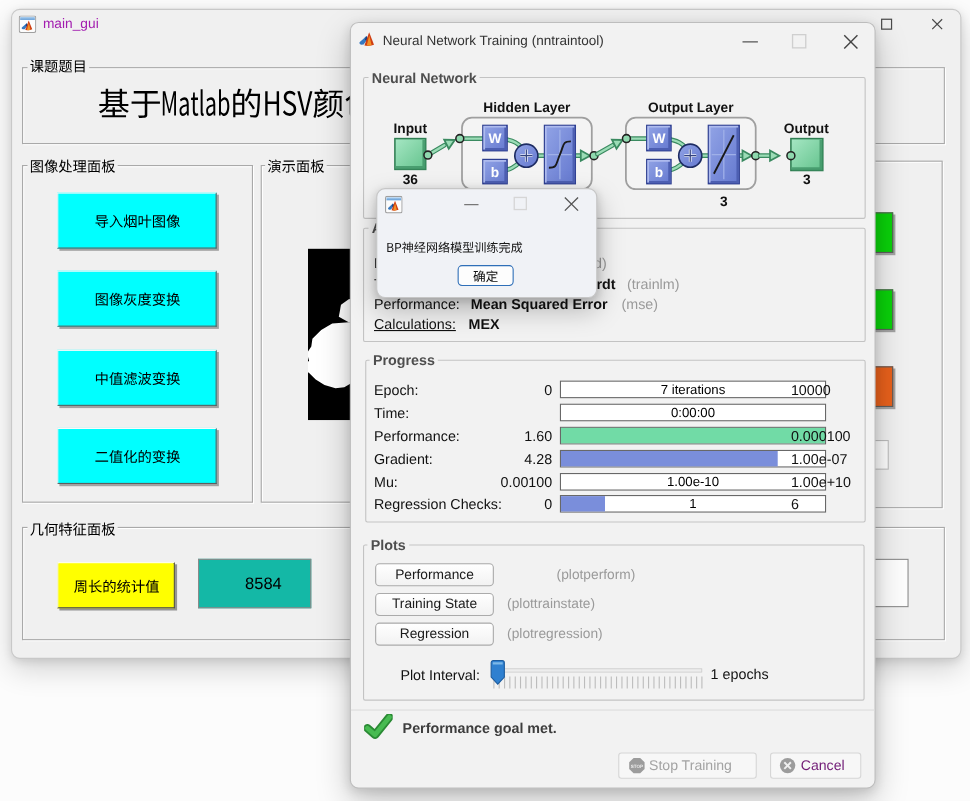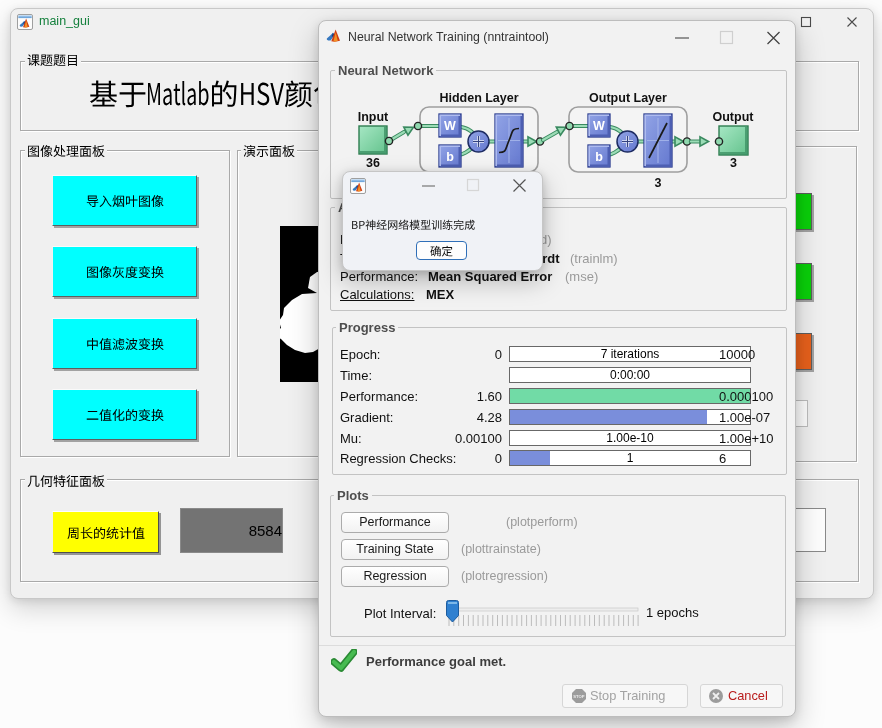--- a/index.html
+++ b/index.html
@@ -20,21 +20,21 @@
         <stop offset="0" stop-color="#b4d4f2"></stop>
         <stop offset="1" stop-color="#5f9bd6"></stop>
       </linearGradient>
     </defs>
     <rect x="1.3" y="1.3" width="13.4" height="2.8" fill="url(#bb1)"></rect>
     <polygon points="2.8,11.1 5.2,8.9 7.2,7.1 8.5,9.1 6.8,10.7 5.5,12.5 3.8,12.7 2.8,12.1" fill="#3779c0"></polygon>
     <polygon points="6.2,9.5 7.2,7.1 8.5,9.1 7.7,10.1" fill="#1b3f7a"></polygon>
     <polygon points="6.0,13.2 9.1,4.6 12.3,12.7 10.5,13.2 8.3,13.5" fill="#cf3d12"></polygon>
     <polygon points="7.5,13.2 9.2,6.6 10.7,13.0 9.0,13.4" fill="#f29225"></polygon>
   </svg>
-<div class="abs" style="left:39px;top:14px;font-size:12.5px;color:#15803d;">main_gui</div>
+<div class="abs" style="left:39px;top:14px;font-size:12.5px;color:#a21caf;">main_gui</div>
 <svg class="abs" style="left:800px;top:16px" width="60" height="14" viewBox="0 0 60 14">
     <rect x="1.5" y="1.5" width="9" height="9" fill="none" stroke="#4a4a4a" stroke-width="1.1"></rect>
     <path d="M47.5,1.5 L56.5,10.5 M56.5,1.5 L47.5,10.5" stroke="#4a4a4a" stroke-width="1.1"></path>
   </svg>
 <div class="abs" style="left:20px;top:61px;width:839px;height:70px;border:1px solid #a9a9a9;box-shadow:1px 1px 0 #fff inset, 1px 1px 0 #fff;"></div>
 <div class="abs" style="left:25px;top:53px;width:56px;height:14px;background:#f0f0f0;"></div>
 <svg style="position:absolute;left:27.0px;top:52.4px" width="52.0" height="16.2" viewBox="0 0 52.0 16.2">
     <path transform="translate(0,13)" fill="#000" d="M1.3 -10.1C1.9 -9.5 2.7 -8.6 3.1 -8.1L3.8 -8.8C3.4 -9.3 2.6 -10.1 1.9 -10.7ZM0.6 -6.9V-6.0H2.4V-1.5C2.4 -0.9 1.9 -0.4 1.7 -0.1C1.9 0.0 2.2 0.3 2.3 0.5C2.5 0.3 2.8 -0.0 4.9 -1.8C4.8 -2.0 4.7 -2.4 4.5 -2.6L3.3 -1.6V-6.9ZM5.1 -10.4V-5.3H7.9V-4.2H4.4V-3.3H7.4C6.6 -2.0 5.2 -0.8 4.0 -0.2C4.2 -0.0 4.4 0.3 4.6 0.5C5.8 -0.2 7.1 -1.4 7.9 -2.8V1.0H8.9V-2.8C9.7 -1.5 10.9 -0.3 12.0 0.4C12.1 0.2 12.4 -0.2 12.6 -0.4C11.6 -1.0 10.3 -2.1 9.5 -3.3H12.4V-4.2H8.9V-5.3H11.6V-10.4ZM6.0 -7.4H8.0V-6.1H6.0ZM8.9 -7.4H10.7V-6.1H8.9ZM6.0 -9.6H8.0V-8.2H6.0ZM8.9 -9.6H10.7V-8.2H8.9Z M15.3 -8.0H17.9V-7.0H15.3ZM15.3 -9.7H17.9V-8.7H15.3ZM14.4 -10.4V-6.3H18.9V-10.4ZM22.0 -6.9C21.9 -3.5 21.7 -1.9 19.0 -1.0C19.1 -0.8 19.3 -0.5 19.4 -0.4C22.4 -1.3 22.8 -3.2 22.9 -6.9ZM22.5 -2.4C23.3 -1.8 24.3 -1.0 24.8 -0.4L25.4 -1.0C24.9 -1.6 23.9 -2.4 23.1 -2.9ZM14.6 -3.9C14.5 -2.0 14.3 -0.5 13.4 0.5C13.6 0.6 14.0 0.9 14.1 1.0C14.6 0.4 14.9 -0.4 15.1 -1.3C16.3 0.5 18.2 0.8 21.0 0.8H25.2C25.2 0.5 25.4 0.1 25.5 -0.1C24.8 -0.1 21.6 -0.1 21.0 -0.1C19.4 -0.1 18.1 -0.1 17.1 -0.6V-2.4H19.3V-3.2H17.1V-4.6H19.5V-5.3H13.6V-4.6H16.3V-1.1C15.9 -1.4 15.6 -1.8 15.3 -2.3C15.4 -2.8 15.4 -3.3 15.4 -3.9ZM20.0 -8.3V-2.8H20.8V-7.5H23.9V-2.8H24.8V-8.3H22.3C22.5 -8.6 22.7 -9.1 22.8 -9.5H25.4V-10.3H19.5V-9.5H21.9C21.7 -9.1 21.6 -8.6 21.4 -8.3Z M28.3 -8.0H30.9V-7.0H28.3ZM28.3 -9.7H30.9V-8.7H28.3ZM27.4 -10.4V-6.3H31.9V-10.4ZM35.0 -6.9C34.9 -3.5 34.7 -1.9 32.0 -1.0C32.1 -0.8 32.3 -0.5 32.4 -0.4C35.4 -1.3 35.8 -3.2 35.9 -6.9ZM35.5 -2.4C36.3 -1.8 37.3 -1.0 37.8 -0.4L38.4 -1.0C37.9 -1.6 36.9 -2.4 36.1 -2.9ZM27.6 -3.9C27.5 -2.0 27.3 -0.5 26.4 0.5C26.6 0.6 27.0 0.9 27.1 1.0C27.6 0.4 27.9 -0.4 28.1 -1.3C29.3 0.5 31.2 0.8 34.0 0.8H38.2C38.2 0.5 38.4 0.1 38.5 -0.1C37.8 -0.1 34.6 -0.1 34.0 -0.1C32.4 -0.1 31.1 -0.1 30.1 -0.6V-2.4H32.3V-3.2H30.1V-4.6H32.5V-5.3H26.6V-4.6H29.3V-1.1C28.9 -1.4 28.6 -1.8 28.3 -2.3C28.4 -2.8 28.4 -3.3 28.4 -3.9ZM33.0 -8.3V-2.8H33.8V-7.5H36.9V-2.8H37.8V-8.3H35.3C35.5 -8.6 35.7 -9.1 35.8 -9.5H38.4V-10.3H32.5V-9.5H34.9C34.7 -9.1 34.6 -8.6 34.5 -8.3Z M42.0 -6.1H48.9V-4.0H42.0ZM42.0 -7.0V-9.2H48.9V-7.0ZM42.0 -3.0H48.9V-0.9H42.0ZM41.1 -10.1V1.0H42.0V0.1H48.9V1.0H49.9V-10.1Z"></path>
   </svg>
 <svg style="position:absolute;left:88.5px;top:74.9px" width="370.0" height="37.5" viewBox="0 0 370.0 37.5">
@@ -78,21 +78,21 @@
 <div class="abs" style="left:740px;top:400px;width:68px;height:27px;background:#fdfdfd;border:1px solid #bdbdbd;"></div>
 <div class="abs" style="left:20px;top:479px;width:839px;height:103px;border:1px solid #a9a9a9;box-shadow:1px 1px 0 #fff inset, 1px 1px 0 #fff;"></div>
 <div class="abs" style="left:25px;top:474px;width:82px;height:14px;background:#f0f0f0;"></div>
 <svg style="position:absolute;left:27.0px;top:473.4px" width="78.0" height="16.2" viewBox="0 0 78.0 16.2">
     <path transform="translate(0,13)" fill="#000" d="M3.3 -10.2V-6.2C3.3 -4.1 3.0 -1.5 0.6 0.3C0.8 0.5 1.2 0.9 1.3 1.1C3.9 -0.8 4.3 -3.9 4.3 -6.2V-9.2H8.4V-0.9C8.4 0.4 8.7 0.8 9.7 0.8C9.9 0.8 11.0 0.8 11.2 0.8C12.2 0.8 12.4 -0.0 12.5 -2.2C12.3 -2.3 11.9 -2.5 11.6 -2.7C11.6 -0.7 11.5 -0.2 11.1 -0.2C10.9 -0.2 10.1 -0.2 9.9 -0.2C9.5 -0.2 9.5 -0.3 9.5 -0.9V-10.2Z M17.4 -9.7V-8.7H23.6V-0.3C23.6 -0.1 23.5 0.0 23.2 0.0C22.9 0.1 22.0 0.1 20.9 0.0C21.1 0.3 21.3 0.7 21.3 1.0C22.6 1.0 23.4 1.0 23.9 0.9C24.4 0.7 24.6 0.4 24.6 -0.3V-8.7H25.5V-9.7ZM18.7 -6.0H21.0V-3.2H18.7ZM17.8 -6.9V-1.5H18.7V-2.4H21.9V-6.9ZM16.5 -10.9C15.8 -9.0 14.7 -7.0 13.5 -5.8C13.7 -5.6 13.9 -5.0 14.0 -4.8C14.5 -5.3 14.9 -5.8 15.2 -6.4V1.0H16.2V-8.0C16.7 -8.8 17.1 -9.7 17.4 -10.6Z M31.9 -2.8C32.6 -2.1 33.3 -1.2 33.5 -0.6L34.3 -1.1C34.0 -1.7 33.3 -2.6 32.7 -3.2ZM34.3 -10.9V-9.5H31.8V-8.6H34.3V-7.0H31.1V-6.0H35.9V-4.5H31.3V-3.6H35.9V-0.2C35.9 0.0 35.9 0.1 35.7 0.1C35.5 0.1 34.7 0.1 34.0 0.1C34.1 0.3 34.2 0.8 34.3 1.0C35.3 1.0 35.9 1.0 36.3 0.9C36.8 0.7 36.9 0.4 36.9 -0.2V-3.6H38.4V-4.5H36.9V-6.0H38.5V-7.0H35.3V-8.6H37.9V-9.5H35.3V-10.9ZM27.3 -9.9C27.1 -8.3 26.9 -6.6 26.5 -5.5C26.7 -5.4 27.1 -5.2 27.3 -5.1C27.5 -5.7 27.6 -6.5 27.8 -7.3H28.8V-4.1C27.9 -3.9 27.2 -3.7 26.6 -3.5L26.8 -2.5L28.8 -3.1V1.0H29.7V-3.4L31.0 -3.9L31.0 -4.8L29.7 -4.4V-7.3H30.9V-8.2H29.7V-10.9H28.8V-8.2H27.9C28.0 -8.7 28.0 -9.3 28.1 -9.8Z M42.2 -10.9C41.7 -10.0 40.6 -8.9 39.6 -8.2C39.7 -8.0 40.0 -7.6 40.1 -7.4C41.2 -8.2 42.4 -9.4 43.2 -10.5ZM42.5 -8.0C41.8 -6.7 40.6 -5.3 39.4 -4.5C39.6 -4.2 39.8 -3.7 39.9 -3.5C40.4 -3.9 40.8 -4.3 41.3 -4.8V1.0H42.3V-6.0C42.7 -6.6 43.1 -7.1 43.4 -7.7ZM44.4 -6.5V-0.2H43.1V0.7H51.5V-0.2H48.2V-4.4H50.9V-5.3H48.2V-9.0H51.1V-9.9H44.0V-9.0H47.2V-0.2H45.4V-6.5Z M57.1 -4.3H59.8V-2.9H57.1ZM57.1 -5.1V-6.6H59.8V-5.1ZM57.1 -2.1H59.8V-0.6H57.1ZM52.8 -10.1V-9.1H57.8C57.7 -8.6 57.5 -8.0 57.4 -7.5H53.4V1.0H54.3V0.4H62.7V1.0H63.6V-7.5H58.4L58.9 -9.1H64.3V-10.1ZM54.3 -0.6V-6.6H56.2V-0.6ZM62.7 -0.6H60.7V-6.6H62.7Z M67.6 -10.9V-8.4H65.8V-7.5H67.5C67.1 -5.7 66.3 -3.6 65.4 -2.6C65.6 -2.3 65.8 -1.9 65.9 -1.6C66.5 -2.5 67.1 -4.0 67.6 -5.5V1.0H68.5V-5.9C68.8 -5.3 69.2 -4.4 69.4 -4.0L70.0 -4.8C69.8 -5.1 68.8 -6.7 68.5 -7.1V-7.5H70.0V-8.4H68.5V-10.9ZM76.4 -10.7C75.1 -10.1 72.6 -9.8 70.6 -9.7V-6.5C70.6 -4.5 70.4 -1.5 69.0 0.5C69.2 0.6 69.6 0.9 69.8 1.1C71.2 -1.0 71.5 -4.0 71.5 -6.2H71.9C72.3 -4.6 72.9 -3.1 73.6 -1.9C72.8 -0.9 71.8 -0.2 70.7 0.2C70.9 0.4 71.2 0.8 71.3 1.0C72.4 0.5 73.4 -0.2 74.2 -1.1C74.9 -0.1 75.8 0.6 76.9 1.1C77.1 0.8 77.3 0.4 77.6 0.2C76.5 -0.2 75.6 -0.9 74.8 -1.8C75.8 -3.1 76.5 -4.8 76.8 -6.9L76.2 -7.1L76.1 -7.1H71.5V-8.9C73.5 -9.0 75.7 -9.3 77.1 -9.9ZM75.8 -6.2C75.4 -4.8 74.9 -3.6 74.2 -2.7C73.6 -3.7 73.1 -4.9 72.8 -6.2Z"></path>
   </svg>
 <div class="abs" style="left:52px;top:511px;width:107px;height:42px;background:#ffff00;border:1px solid;border-color:#fdfdfd #4e4e4e #4e4e4e #f0f0f0;box-shadow:2px 2px 0 rgba(110,110,110,0.7);"></div>
 <svg style="position:absolute;left:66.5px;top:524.7px" width="78.0" height="16.2" viewBox="0 0 78.0 16.2">
     <path transform="translate(0,13)" fill="#000" d="M1.9 -10.3V-6.1C1.9 -4.1 1.8 -1.4 0.4 0.5C0.7 0.6 1.0 0.9 1.2 1.1C2.7 -0.9 2.9 -3.9 2.9 -6.1V-9.4H10.5V-0.2C10.5 0.0 10.4 0.1 10.1 0.1C9.9 0.1 9.1 0.1 8.3 0.1C8.4 0.4 8.6 0.8 8.6 1.0C9.8 1.0 10.5 1.0 10.9 0.9C11.3 0.7 11.4 0.4 11.4 -0.2V-10.3ZM6.1 -9.1V-8.0H3.7V-7.2H6.1V-5.9H3.4V-5.1H9.8V-5.9H7.0V-7.2H9.5V-8.0H7.0V-9.1ZM4.1 -4.0V0.1H5.0V-0.6H9.1V-4.0ZM5.0 -3.2H8.2V-1.4H5.0Z M23.0 -10.6C21.9 -9.3 20.0 -8.0 18.1 -7.3C18.4 -7.1 18.8 -6.7 19.0 -6.5C20.7 -7.4 22.7 -8.7 24.0 -10.2ZM13.7 -5.8V-4.9H16.2V-0.7C16.2 -0.2 15.9 0.0 15.7 0.1C15.8 0.3 16.0 0.7 16.1 1.0C16.4 0.8 16.9 0.6 20.5 -0.4C20.4 -0.6 20.4 -1.0 20.4 -1.3L17.2 -0.5V-4.9H19.3C20.3 -2.2 22.2 -0.2 24.9 0.7C25.0 0.4 25.3 -0.0 25.6 -0.3C23.1 -1.0 21.3 -2.6 20.3 -4.9H25.3V-5.8H17.2V-10.9H16.2V-5.8Z M33.2 -5.5C33.9 -4.5 34.8 -3.2 35.2 -2.5L36.0 -3.0C35.6 -3.7 34.7 -5.0 33.9 -5.9ZM29.1 -10.9C29.0 -10.3 28.8 -9.5 28.6 -8.8H27.1V0.7H28.0V-0.3H31.7V-8.8H29.5C29.7 -9.4 30.0 -10.1 30.2 -10.8ZM28.0 -8.0H30.8V-5.2H28.0ZM28.0 -1.2V-4.4H30.8V-1.2ZM33.8 -11.0C33.4 -9.2 32.7 -7.4 31.8 -6.2C32.0 -6.1 32.4 -5.8 32.6 -5.7C33.0 -6.3 33.4 -7.1 33.8 -8.0H37.1C37.0 -2.8 36.8 -0.8 36.3 -0.3C36.2 -0.1 36.0 -0.1 35.8 -0.1C35.5 -0.1 34.7 -0.1 33.9 -0.2C34.0 0.1 34.2 0.5 34.2 0.8C34.9 0.8 35.7 0.8 36.1 0.8C36.6 0.7 36.9 0.6 37.2 0.2C37.7 -0.4 37.9 -2.4 38.1 -8.4C38.1 -8.5 38.1 -8.9 38.1 -8.9H34.2C34.4 -9.5 34.6 -10.1 34.7 -10.8Z M48.1 -4.6V-0.5C48.1 0.5 48.3 0.8 49.2 0.8C49.4 0.8 50.2 0.8 50.3 0.8C51.2 0.8 51.4 0.3 51.5 -1.5C51.2 -1.5 50.8 -1.7 50.6 -1.9C50.6 -0.3 50.5 -0.1 50.2 -0.1C50.1 -0.1 49.5 -0.1 49.4 -0.1C49.1 -0.1 49.0 -0.1 49.0 -0.5V-4.6ZM45.6 -4.5C45.6 -2.0 45.3 -0.6 43.1 0.2C43.3 0.4 43.6 0.8 43.7 1.0C46.1 0.0 46.5 -1.6 46.6 -4.5ZM39.5 -0.7 39.8 0.3C40.9 -0.1 42.5 -0.6 43.9 -1.1L43.8 -1.9C42.2 -1.4 40.6 -1.0 39.5 -0.7ZM46.7 -10.7C47.0 -10.2 47.3 -9.5 47.4 -9.0H44.3V-8.2H46.6C46.0 -7.3 45.1 -6.1 44.9 -5.9C44.6 -5.6 44.3 -5.5 44.0 -5.5C44.1 -5.3 44.3 -4.8 44.4 -4.5C44.7 -4.7 45.3 -4.7 50.0 -5.2C50.2 -4.8 50.4 -4.5 50.5 -4.2L51.3 -4.7C50.9 -5.4 50.1 -6.7 49.4 -7.6L48.6 -7.2C48.9 -6.8 49.2 -6.4 49.5 -6.0L45.9 -5.7C46.5 -6.4 47.2 -7.4 47.8 -8.2H51.3V-9.0H47.6L48.4 -9.3C48.3 -9.7 47.9 -10.4 47.6 -10.9ZM39.8 -5.5C40.0 -5.6 40.3 -5.7 41.8 -5.9C41.3 -5.1 40.8 -4.4 40.5 -4.2C40.1 -3.7 39.8 -3.4 39.5 -3.3C39.6 -3.1 39.8 -2.6 39.9 -2.4C40.1 -2.5 40.6 -2.7 43.8 -3.4C43.8 -3.6 43.8 -4.0 43.8 -4.2L41.3 -3.8C42.3 -4.9 43.3 -6.3 44.1 -7.7L43.2 -8.2C43.0 -7.7 42.7 -7.2 42.4 -6.8L40.8 -6.6C41.6 -7.7 42.4 -9.2 43.0 -10.5L42.0 -11.0C41.5 -9.4 40.5 -7.7 40.2 -7.3C39.9 -6.9 39.7 -6.6 39.4 -6.5C39.6 -6.2 39.7 -5.7 39.8 -5.5Z M53.8 -10.1C54.5 -9.5 55.4 -8.6 55.8 -8.0L56.5 -8.7C56.1 -9.3 55.1 -10.1 54.4 -10.7ZM52.6 -6.8V-5.9H54.7V-1.2C54.7 -0.7 54.3 -0.3 54.0 -0.1C54.2 0.1 54.5 0.5 54.5 0.8C54.8 0.5 55.1 0.2 57.6 -1.5C57.5 -1.7 57.3 -2.1 57.3 -2.4L55.7 -1.3V-6.8ZM60.1 -10.9V-6.6H56.8V-5.6H60.1V1.0H61.2V-5.6H64.5V-6.6H61.2V-10.9Z M72.8 -10.9C72.7 -10.5 72.7 -10.1 72.6 -9.6H69.3V-8.7H72.5C72.4 -8.3 72.3 -7.9 72.2 -7.5H70.0V-0.2H68.7V0.7H77.5V-0.2H76.3V-7.5H73.1C73.2 -7.9 73.3 -8.3 73.4 -8.7H77.1V-9.6H73.6L73.8 -10.9ZM70.8 -0.2V-1.3H75.4V-0.2ZM70.8 -4.9H75.4V-3.8H70.8ZM70.8 -5.7V-6.7H75.4V-5.7ZM70.8 -3.1H75.4V-2.0H70.8ZM68.4 -10.9C67.7 -8.9 66.6 -7.0 65.4 -5.7C65.6 -5.5 65.9 -5.0 66.0 -4.8C66.3 -5.2 66.7 -5.7 67.1 -6.2V1.0H68.0V-7.7C68.5 -8.6 69.0 -9.6 69.3 -10.6Z"></path>
   </svg>
-<div class="abs" style="left:180px;top:508px;width:103px;height:45px;background:#737373;border:1px solid #8a8a8a;text-align:right;line-height:43px;font-size:15px;color:#000;padding-left:16px;">8584</div>
+<div class="abs" style="left:180px;top:508px;width:103px;height:45px;background:#14b8a6;border:1px solid #8a8a8a;text-align:center;line-height:43px;font-size:15px;color:#000;padding-left:16px;">8584</div>
 <div class="abs" style="left:740px;top:508px;width:86px;height:44px;background:#fdfdfd;border:1px solid #8a8a8a;"></div>
 <div class="win" style="left:318px;top:20px;width:478px;height:697px;background:#f2f2f2;border:1px solid #bdbdbd;box-shadow:0 12px 30px rgba(0,0,0,0.22),0 3px 10px rgba(0,0,0,0.12);"></div>
 <svg style="position:absolute;left:326px;top:28px" width="16" height="16" viewBox="0 0 16 16">
     <polygon points="0.8,10.4 4.2,7.4 7.0,4.8 8.8,7.6 6.4,9.9 4.6,12.4 2.2,12.6 0.9,11.8" fill="#3779c0"></polygon>
     <polygon points="5.6,8.2 7.0,4.8 8.8,7.6 7.6,9.0" fill="#1b3f7a"></polygon>
     <polygon points="5.3,13.3 9.6,1.4 14.0,12.7 11.5,13.3 8.5,13.8" fill="#cf3d12"></polygon>
     <polygon points="7.4,13.4 9.7,4.2 11.8,13.0 9.5,13.6" fill="#f29225"></polygon>
   </svg>
 <div class="abs" style="left:348px;top:30px;font-size:12.3px;color:#333;">Neural Network Training (nntraintool)</div>
 <svg class="abs" style="left:670px;top:28px" width="116" height="20" viewBox="0 0 116 20">
@@ -323,21 +323,21 @@
 <svg class="abs" style="left:571px;top:688px" width="16" height="16" viewBox="0 0 16 16">
     <polygon points="5,1 11,1 15,5 15,11 11,15 5,15 1,11 1,5" fill="#9c9c9c"></polygon>
     <text x="8" y="10.3" font-size="4.2" fill="#ececec" text-anchor="middle" font-family="Liberation Sans" font-weight="bold">STOP</text>
   </svg>
 <div class="abs" style="left:590px;top:688px;font-size:12.8px;color:#a3a3a3;">Stop Training</div>
 <div class="abs" style="left:700px;top:684px;width:83px;height:24px;background:#f7f7f7;border:1px solid #d6d6d6;border-radius:3px;"></div>
 <svg class="abs" style="left:708px;top:688px" width="16" height="16" viewBox="0 0 16 16">
     <circle cx="8" cy="8" r="7" fill="#9c9c9c"></circle>
     <path d="M5,5 L11,11 M11,5 L5,11" stroke="#efefef" stroke-width="1.8"></path>
   </svg>
-<div class="abs" style="left:728px;top:688px;font-size:12.8px;color:#b91c1c;">Cancel</div>
+<div class="abs" style="left:728px;top:688px;font-size:12.8px;color:#701a75;">Cancel</div>
 <div class="win" style="left:342px;top:171px;width:201px;height:100px;background:#f0f2f6;border:1px solid #c6c6c6;box-shadow:0 10px 24px rgba(0,0,0,0.26),0 2px 8px rgba(0,0,0,0.14);"></div>
 <svg style="position:absolute;left:350px;top:178px" width="16" height="16" viewBox="0 0 16 16">
     <rect x="0.5" y="0.5" width="15.0" height="15.0" rx="1.5" fill="#fcfcfc" stroke="#9f9f9f" stroke-width="1.0"></rect>
     <defs>
       <linearGradient id="bb2" x1="0" y1="0" x2="0" y2="1">
         <stop offset="0" stop-color="#b4d4f2"></stop>
         <stop offset="1" stop-color="#5f9bd6"></stop>
       </linearGradient>
     </defs>
     <rect x="1.3" y="1.3" width="13.4" height="2.8" fill="url(#bb2)"></rect>

